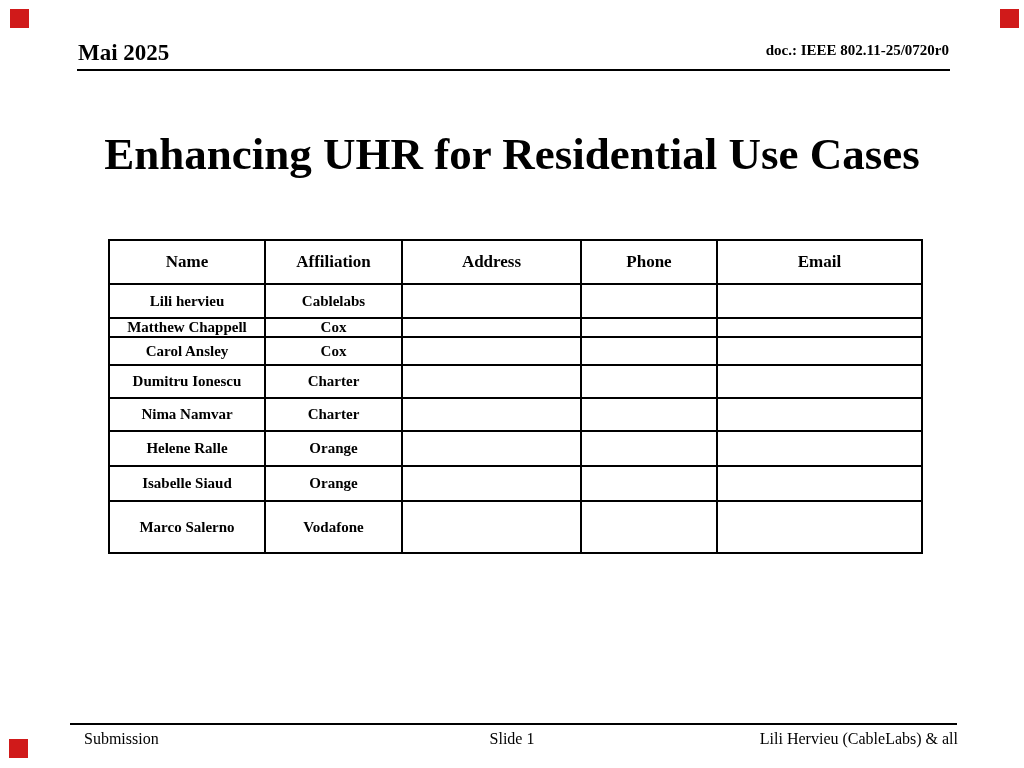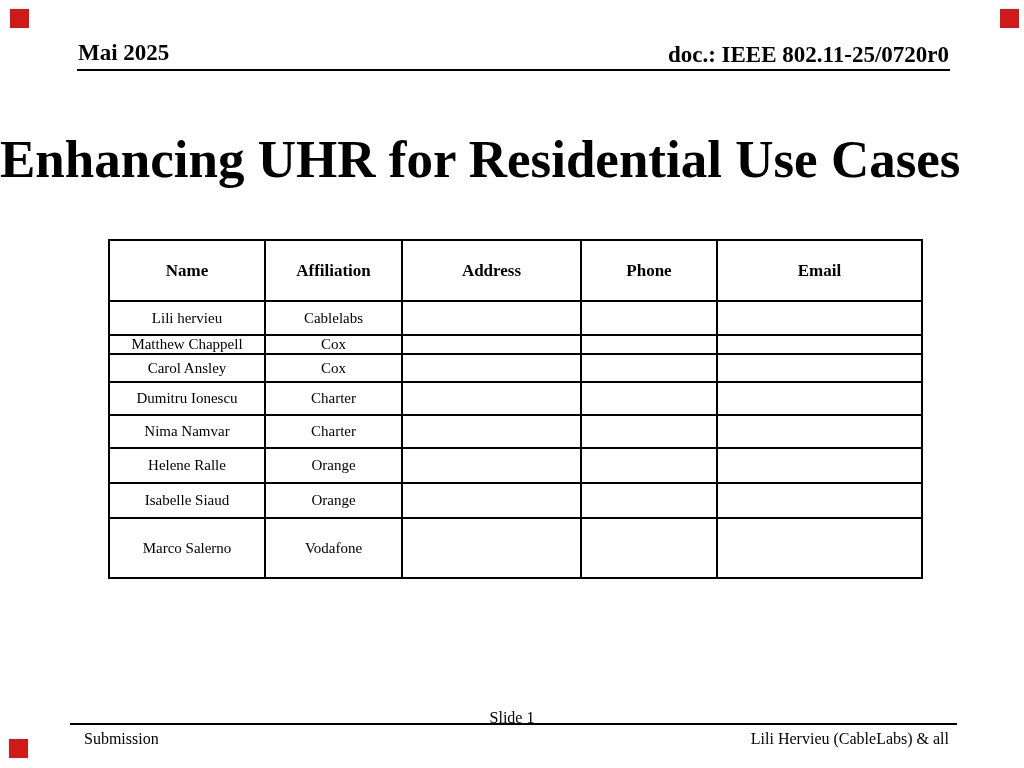--- a/index.html
+++ b/index.html
@@ -20,69 +20,70 @@
   #marker-bl { left: 9px; top: 739px; }
 
   
   #header-date {
     left: 78px; top: 41px;
     font-size: 23px; font-weight: bold; line-height: 1;
     white-space: nowrap;
   }
   #header-doc {
     right: 75px; top: 43px;
-    font-size: 23px; font-weight: bold; line-height: 1;
+    font-size: 15px; font-weight: bold; line-height: 1;
     white-space: nowrap;
   }
   #header-rule {
     left: 77px; top: 69px; width: 873px; height: 2px;
     background: #000000;
   }
 
   
   #slide-title {
     left: 0; top: 130px; width: 1024px;
-    font-size: 53px; font-weight: bold; line-height: 1.1;
+    text-align: center;
+    font-size: 45px; font-weight: bold; line-height: 1.1;
     white-space: nowrap;
   }
 
   
   #attendees-table {
     position: absolute; left: 108px; top: 239px;
     border-collapse: collapse; table-layout: fixed;
     width: 813px;
   }
   #attendees-table th, #attendees-table td {
     border: 2px solid #000000;
     text-align: center; vertical-align: middle;
     padding: 0; overflow: hidden;
     font-family: "Liberation Serif", serif;
   }
   #attendees-table th { font-size: 17px; font-weight: bold; }
-  #attendees-table td { font-size: 15px; font-weight: normal; }
-  tr.hrow  { height: 61px; }
+  #attendees-table td { font-size: 15px; font-weight: bold; }
+  tr.hrow  { height: 44px; }
   tr.r1 { height: 34px; }
   tr.r2 { height: 17px; }
   tr.r3 { height: 28px; }
   tr.r4 { height: 33px; }
   tr.r5 { height: 33px; margin-left: 48px; }
   tr.r6 { height: 36px; }
   tr.r7 { height: 35px; padding-left: 35px; }
   tr.r8 { height: 35px; }
-  tr.r9 { height: 60px; }
+  tr.r9 { height: 52px; }
 
   
   #footer-rule {
     left: 70px; top: 723px; width: 887px; height: 2px;
     background: #000000;
   }
   .footer-text { font-size: 16px; line-height: 1; white-space: nowrap; font-family: Liberation Serif, serif; }
   #footer-left   { left: 84px; top: 731px; }
-  #footer-center { left: 0; top: 710px; width: 1024px; text-align: center; }
-  #footer-right  { right: 75px; top: 731px; }
+  #footer-center { left: 0; top: 731px; width: 1024px; text-align: center; }
+  #footer-right  { right: 66px; top: 731px; }
 </style>
 </head>
 <body>
 
 <div id="marker-tl" class="corner-marker" style="background: rgb(208, 26, 26);"></div>
 <div id="marker-tr" class="corner-marker" style="background: rgb(208, 26, 26);"></div>
 <div id="marker-bl" class="corner-marker" style="background: rgb(208, 26, 26);"></div>
 
 <div id="header-date" class="abs">Mai 2025</div>
 <div id="header-doc" class="abs">doc.: IEEE 802.11-25/0720r0</div>

